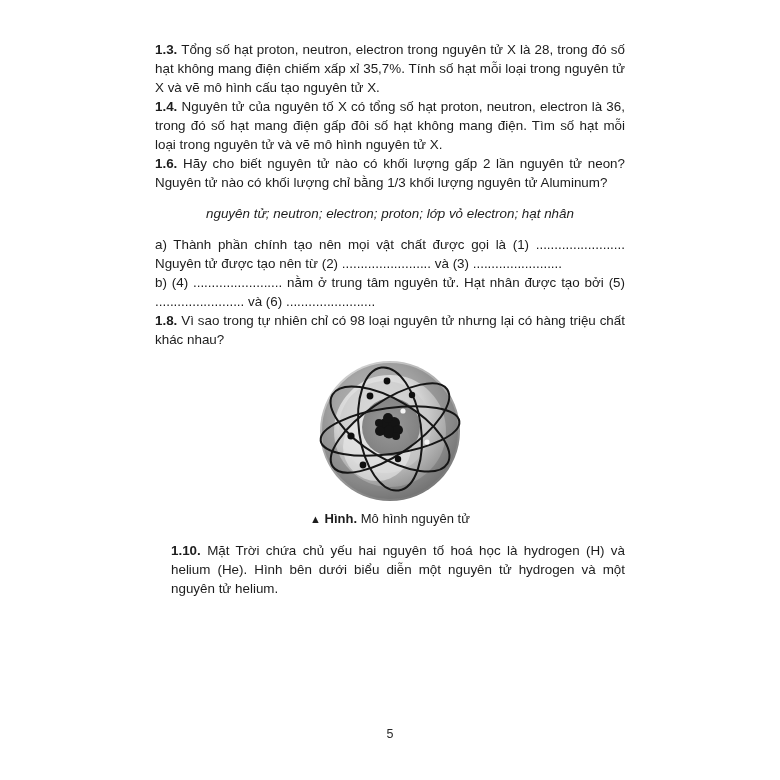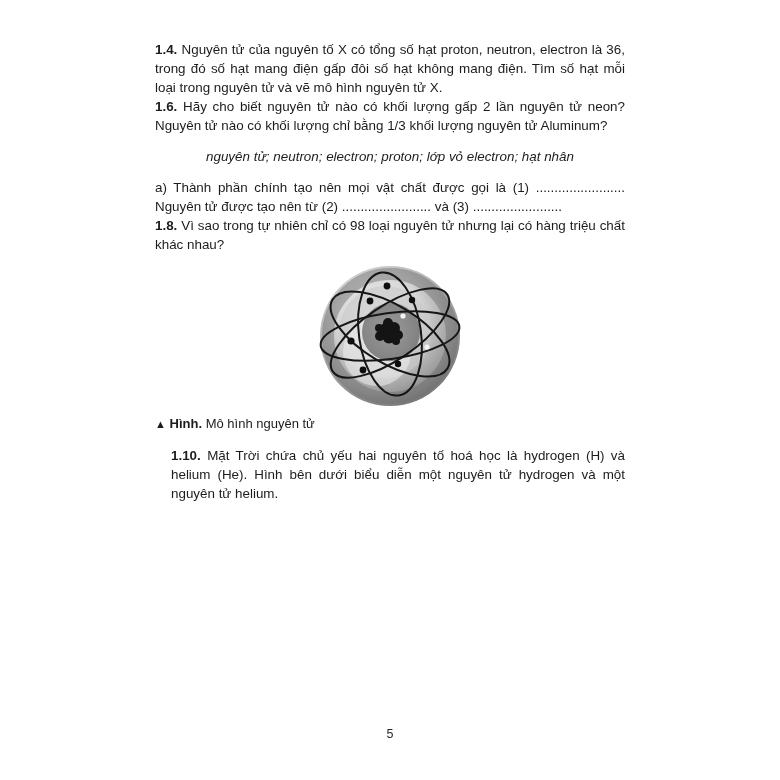--- a/index.html
+++ b/index.html
@@ -13,45 +13,47 @@
   }
   .content{
     position:absolute;
     left:155px;top:40px;width:470px;
     font-size:13.4px;line-height:19px;
   }
   .para{margin:0;text-align:justify;}
   .num{font-weight:bold;}
   .wordbank{margin:12px;text-align:center;font-style:italic;}
   .figwrap{text-align:center;margin-top:6px;line-height:0;}
-  .caption{margin-top:5px;font-size:13px;line-height:17px;}
+  .caption{text-align:center;margin-top:5px;font-size:13px;line-height:17px;}
   .caption .cap-label{font-weight:bold;}
   .caption .cap-marker{font-size:11px;}
   .after-fig{margin-top:9px;margin-left:16px;}
   .pagenum{
     position:absolute;top:727px;left:0;width:100%;
     text-align:center;font-size:12.5px;color:#2a2a2a;
   }
 </style>
 </head>
 <body>
 
 <div class="page">
   <div class="content">
 
+    <p class="para"><b class="num">1.3.</b> <span>Tổng số hạt proton, neutron, electron trong nguyên tử X là 28, trong đó số hạt không mang điện chiếm xấp xỉ 35,7%. Tính số hạt mỗi loại trong nguyên tử X và vẽ mô hình cấu tạo nguyên tử X.</span></p>
 
     <p class="para"><b class="num">1.4.</b> <span>Nguyên tử của nguyên tố X có tổng số hạt proton, neutron, electron là 36, trong đó số hạt mang điện gấp đôi số hạt không mang điện. Tìm số hạt mỗi loại trong nguyên tử và vẽ mô hình nguyên tử X.</span></p>
 
 
     <p class="para"><b class="num">1.6.</b> <span>Hãy cho biết nguyên tử nào có khối lượng gấp 2 lần nguyên tử neon? Nguyên tử nào có khối lượng chỉ bằng 1/3 khối lượng nguyên tử Aluminum?</span></p>
 
 
     <p class="wordbank">nguyên tử; neutron; electron; proton; lớp vỏ electron; hạt nhân</p>
 
     <p class="para">a) Thành phần chính tạo nên mọi vật chất được gọi là (1) ........................ Nguyên tử được tạo nên từ (2) ........................ và (3) ........................</p>
+    <p class="para">b) (4) ........................ nằm ở trung tâm nguyên tử. Hạt nhân được tạo bởi (5) ........................ và (6) ........................</p>
 
     <p class="para"><b class="num">1.8.</b> <span>Vì sao trong tự nhiên chỉ có 98 loại nguyên tử nhưng lại có hàng triệu chất khác nhau?</span></p>
 
 
     <div class="figwrap">
       <svg width="150" height="150" viewBox="0 0 150 150">
         <defs>
           <radialGradient id="sphereG" cx="42%" cy="36%" r="75%">
             <stop offset="0%" stop-color="#f5f5f5"></stop>
             <stop offset="40%" stop-color="#d6d6d6"></stop>

